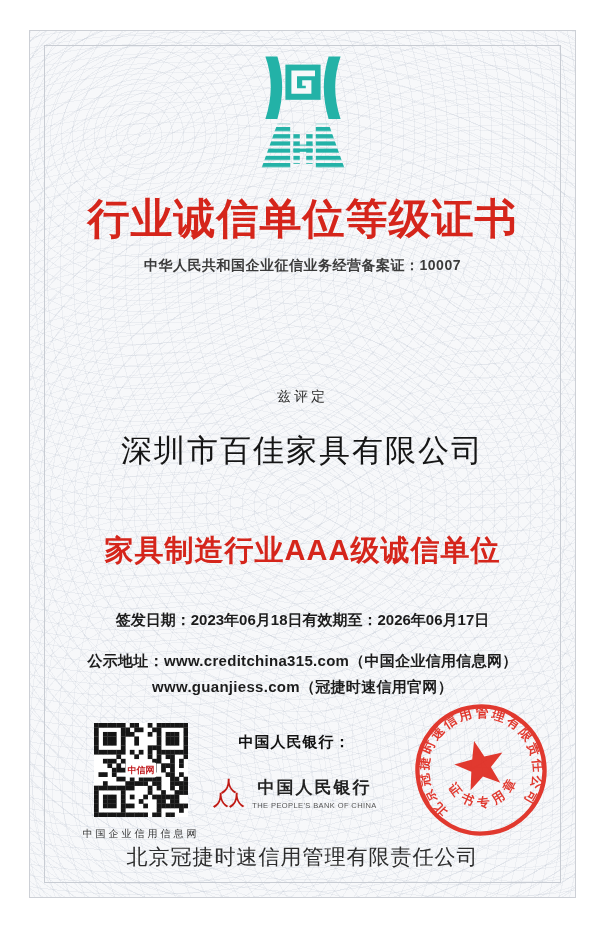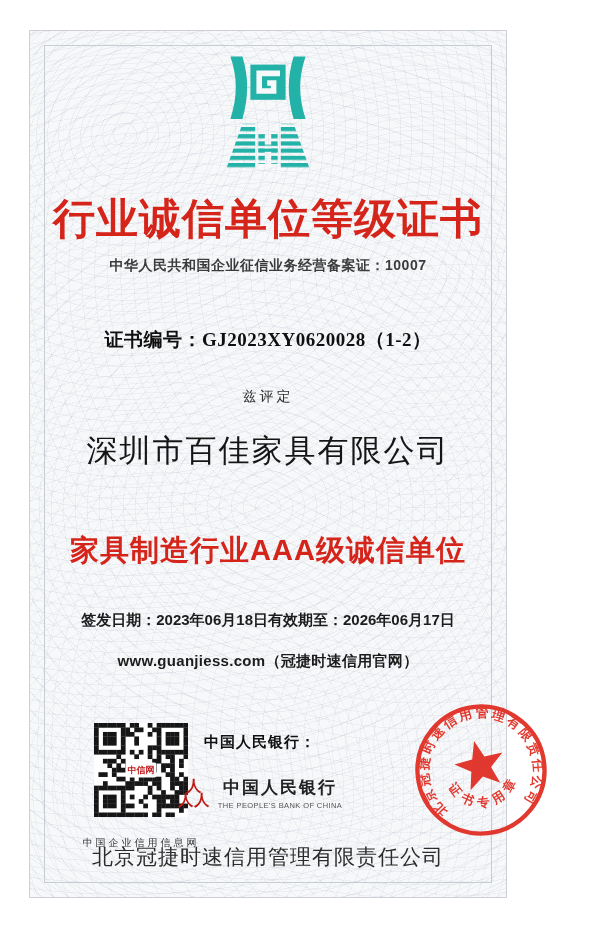--- a/index.html
+++ b/index.html
@@ -1,18 +1,18 @@
 <!DOCTYPE html>
 <html><head>
 <meta charset="utf-8">
 <style>
   html,body{margin:0;padding:0}
   body{width:605px;height:930px;background:#ffffff;position:relative;
        font-family:"Liberation Sans",sans-serif;overflow:hidden}
-  .paper{position:absolute;left:29px;top:30px;width:478px;height:868px;box-sizing:border-box;
+  .paper{position:absolute;left:29px;top:30px;width:547px;height:868px;box-sizing:border-box;
        background-color:#f7f8fa;border:1px solid #cdd0d6;
        background-image:
          repeating-radial-gradient(circle at 20% 12%, rgba(170,180,196,.16) 0 1px, transparent 1px 11px),
          repeating-radial-gradient(circle at 82% 28%, rgba(170,180,196,.14) 0 1px, transparent 1px 13px),
          repeating-radial-gradient(circle at 50% 55%, rgba(170,180,196,.15) 0 1px, transparent 1px 12px),
          repeating-radial-gradient(circle at 28% 88%, rgba(170,180,196,.13) 0 1px, transparent 1px 10px),
          repeating-radial-gradient(circle at 90% 82%, rgba(170,180,196,.13) 0 1px, transparent 1px 14px); padding-left: 46px;}
   .frame{position:absolute;inset:14px;border:1px solid #c8ccd3;pointer-events:none}
   .abs{position:absolute;left:0;right:0;text-align:center}
   .logo{position:absolute;left:50%;top:24px;transform:translateX(-50%)}
@@ -22,21 +22,21 @@
   .intro{top:357px;font-size:14px;color:#2e2e2e;letter-spacing:3px}
   .company{top:399px;font-size:31px;font-family:"Liberation Serif",serif;color:#151515;letter-spacing:2px}
   .grade{top:500px;font-size:29px;font-weight:bold;color:#d5251b;letter-spacing:1px}
   .dates{top:580px;font-size:15px;font-weight:bold;color:#1c1c1c;display:flex;justify-content:center;}
   .urls{top:617px;font-size:15px;font-weight:bold;color:#1c1c1c;line-height:26px;letter-spacing:.3px}
   .qr-wrap{position:absolute;left:64px;top:692px;width:94px}
   .qr-box{position:relative;width:94px;height:94px}
   .qr-center{position:absolute;left:50%;top:50%;transform:translate(-50%,-50%);
        background:#ffffff;color:#c0191c;font-size:9px;font-weight:bold;
        font-family:"Liberation Serif",serif;padding:1px 2px;white-space:nowrap;border-radius:2px}
-  .qr-caption{margin-top:19px;margin-left:-14px;width:122px;text-align:center;font-size:10px;
+  .qr-caption{margin-top:10px;margin-left:-14px;width:122px;text-align:center;font-size:10px;
        letter-spacing:3px;color:#333;white-space:nowrap}
   .reg-block{position:absolute;left:50%;top:702px;transform:translateX(-50%);margin-left:-8px;text-align:center}
   .reg-label{font-size:15px;font-weight:bold;letter-spacing:1px;color:#111}
   .bank-row{margin-top:24px;display:flex;align-items:center;justify-content:center;gap:8px}
   .bank-cn{font-size:17px;font-family:"Liberation Serif",serif;font-weight:bold;color:#222;letter-spacing:2px}
   .bank-en{font-size:7.5px;color:#555;letter-spacing:.4px;margin-top:2px;text-align:center}
   .seal{position:absolute;left:374px;top:662px;width:154px;height:154px;transform:rotate(-6deg);opacity:.93}
   .issuer{top:812px;font-size:21px;color:#2c2c2c;letter-spacing:1px}
 </style>
 </head>
@@ -61,31 +61,31 @@
       <polygon points="78,86 94,86 94,142 58,142"></polygon>
       <polygon points="126,86 142,86 162,142 126,142"></polygon>
       <rect x="98" y="96" width="8" height="40"></rect>
       <rect x="114" y="96" width="8" height="40"></rect>
       <rect x="98" y="112" width="24" height="9"></rect>
     </g>
   </svg>
 
   <div class="abs title">行业诚信单位等级证书</div>
   <div class="abs subtitle">中华人民共和国企业征信业务经营备案证：10007</div>
-  <div class="abs certno">证书编号：GJ2023XY0620028（1-2）</div>
   <div class="abs intro">兹评定</div>
   <div class="abs grade">家具制造行业AAA级诚信单位</div>
   <div class="abs company">深圳市百佳家具有限公司</div>
 
   <div class="abs dates">
     <span>签发日期：2023年06月18日</span>
     <span>有效期至：2026年06月17日</span>
   </div>
 
   <div class="abs urls">
+    <div>公示地址：www.creditchina315.com（中国企业信用信息网）</div>
     <div>www.guanjiess.com（冠捷时速信用官网）</div>
   </div>
 
   <div class="qr-wrap">
     <div class="qr-box">
       <svg id="qr" width="94" height="94" viewBox="0 0 94 94">
         <rect width="94" height="94" fill="#ffffff"></rect>
       <rect x="0.00" y="0.00" width="4.73" height="4.73" fill="#161616"></rect>
           <rect x="4.48" y="0.00" width="4.73" height="4.73" fill="#161616"></rect>
           <rect x="8.95" y="0.00" width="4.73" height="4.73" fill="#161616"></rect>

